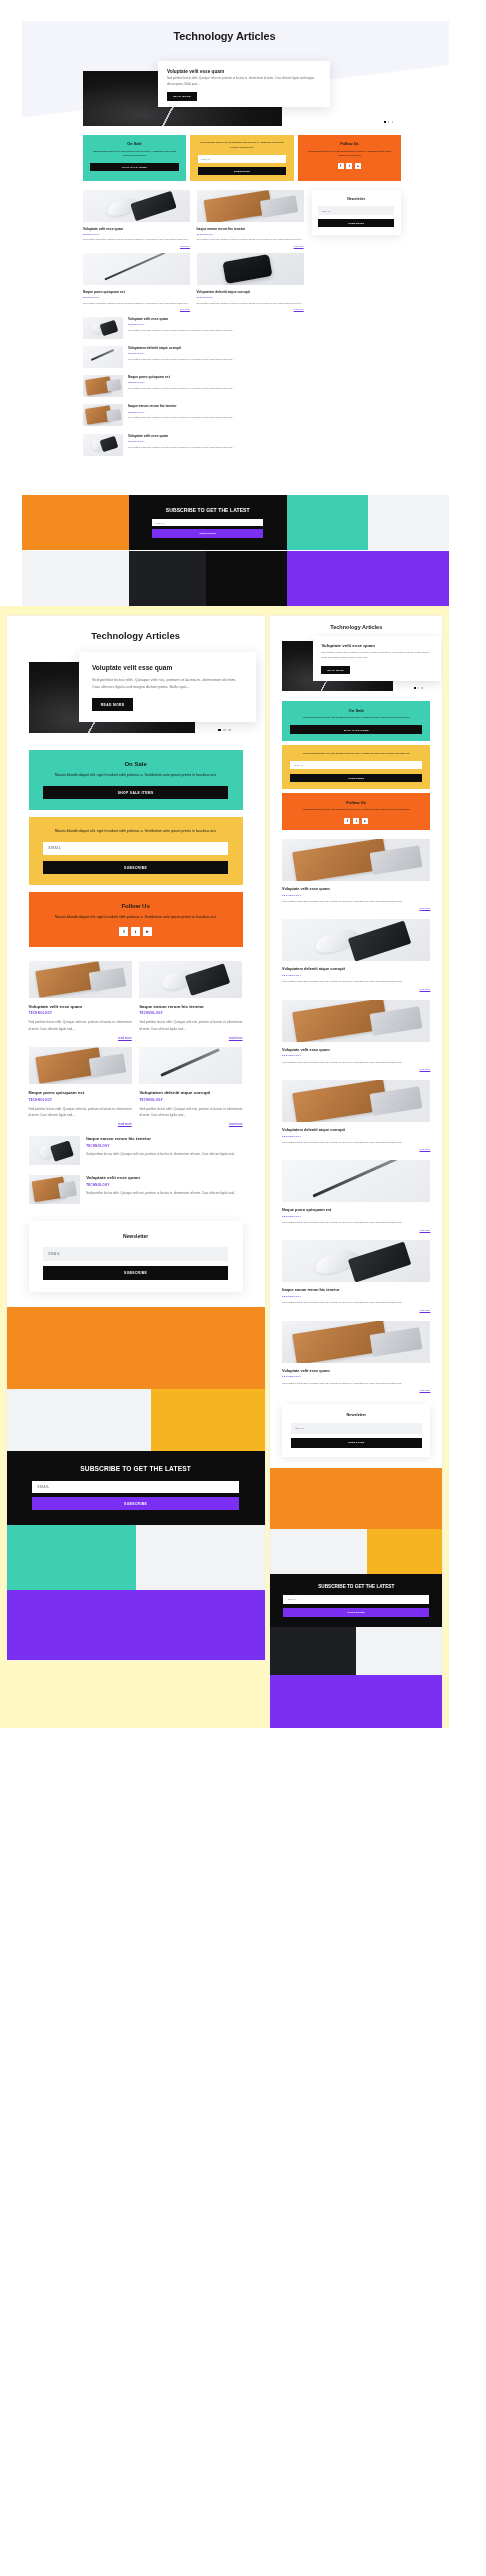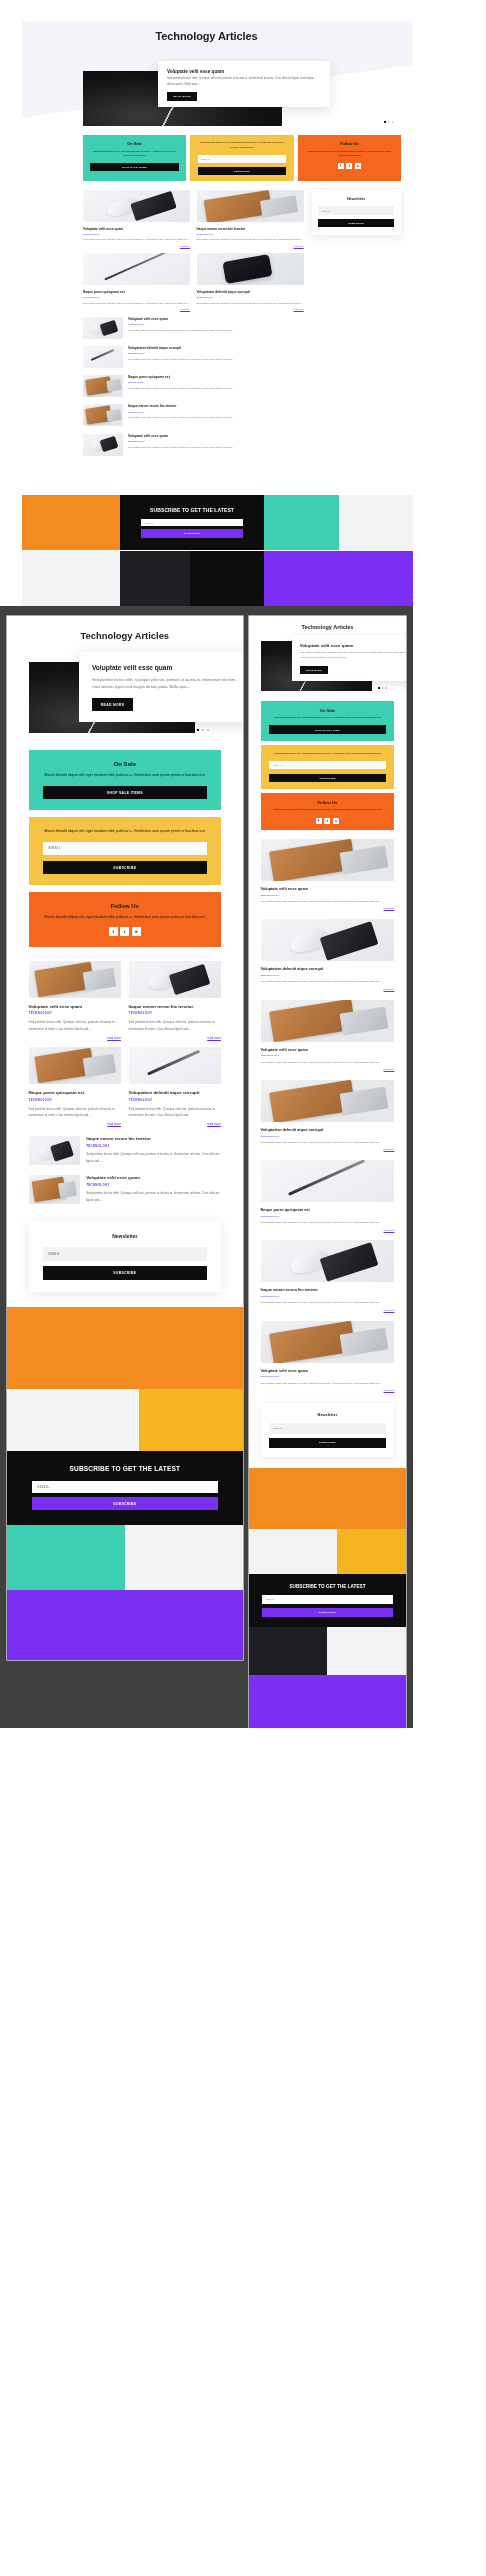--- a/index.html
+++ b/index.html
@@ -3,21 +3,21 @@
 <meta charset="utf-8">
 <style>
   * { box-sizing: border-box; margin: 0; padding: 0; }
   html, body { width: 487px; }
   body {
     font-family: "Liberation Sans", sans-serif;
     background: #ffffff;
     color: #1a1a1a;
     -webkit-font-smoothing: antialiased;
   }
-  .page { width: 413px; position: relative; background:#404040; }
+  .page { width: 449px; position: relative; background:#fef9c3; }
 
   
   .btn-dark {
     display:inline-block; background:#0d0d0d; color:#fff;
     font-weight:700; letter-spacing:.12em; text-align:center;
     text-transform:uppercase; border:0; cursor:pointer;
   }
   .cat { color:#6a2ce0; font-weight:700; letter-spacing:.14em; text-transform:uppercase; }
   .readmore { color:#6a2ce0; text-decoration:underline; }
 

